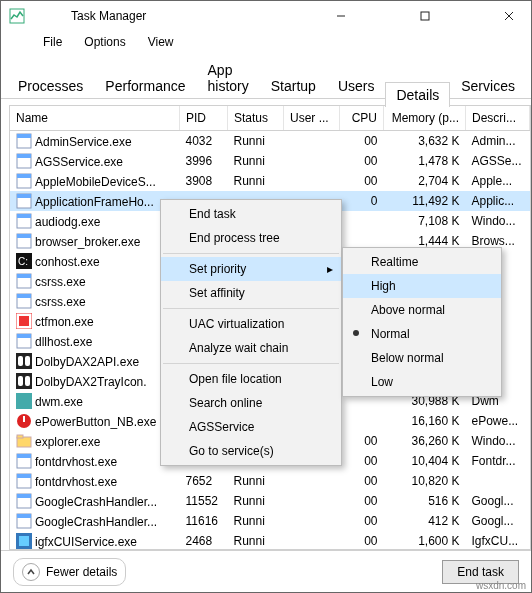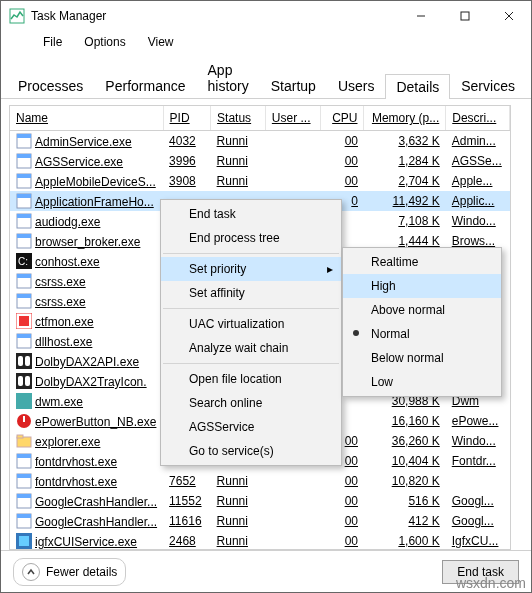--- a/index.html
+++ b/index.html
@@ -1,29 +1,29 @@
 <!DOCTYPE html>
 <html><head>
   <meta charset="utf-8">
   <style>
     * { box-sizing: border-box; margin: 0; padding: 0; }
     body { font-family: "Segoe UI", Tahoma, sans-serif; font-size: 12px; background: #fff; width: 532px; height: 593px; overflow: hidden; position: relative; }
     .window { width: 532px; height: 593px; border: 1px solid #666; background: #fff; display: flex; flex-direction: column; }
-    .titlebar { height: 30px; display: flex; align-items: center; padding: 0 0 0 8px; }
+    .titlebar { height: 30px; display: flex; align-items: center; padding: 0 0 0 8px; gap: 40px; }
     .titlebar .icon { width: 16px; height: 16px; margin-right: 6px; }
     .titlebar .title { font-size: 12px; }
     .titlebar .spacer { flex: 1; }
     .winbtn { width: 44px; height: 30px; display: flex; align-items: center; justify-content: center; }
     .winbtn svg { width: 10px; height: 10px; }
     .menubar { height: 22px; display: flex; align-items: center; padding: 0 6px; font-size: 12px; gap: 14px; margin-left: 32px; }
     .menubar span { padding: 2px 4px; }
     .tabs { display: flex; align-items: flex-end; padding: 4px 6px 0 6px; border-bottom: 1px solid #d0d0d0; gap: 0; }
     .tab { padding: 4px 10px; font-size: 14px; border: 1px solid transparent; border-bottom: none; cursor: default; }
-    .tab.active { border-color: #d0d0d0; background: #fff; position: relative; top: 1px; }
-    .table-wrap { flex: 1; overflow: hidden; padding: 6px 20px 0 8px; display: flex; flex-direction: column; text-decoration: underline; }
+    .tab.active { border-color: #d0d0d0; background: #fff; position: relative; top: 9px; }
+    .table-wrap { flex: 1; overflow: hidden; padding: 6px 0 0 8px; display: flex; flex-direction: column; }
     .table-inner { border: 1px solid #d0d0d0; flex: 1; overflow: hidden; display: flex; flex-direction: column; }
     table { width: 100%; border-collapse: collapse; font-size: 12px; }
     th { text-align: left; font-weight: normal; padding: 5px 6px; border-right: 1px solid #e5e5e5; border-bottom: 1px solid #d0d0d0; background: #fff; white-space: nowrap; overflow: hidden; text-overflow: ellipsis; }
     th.pid { width: 48px; }
     th.status { width: 56px; }
     th.user { width: 56px; }
     th.cpu { width: 44px; text-align: right; }
     th.mem { width: 82px; text-align: right; }
     th.desc { width: 64px; }
     td { padding: 2px 6px; white-space: nowrap; overflow: hidden; text-overflow: ellipsis; }
@@ -35,21 +35,21 @@
     .footer .spacer { flex: 1; }
     .fewer { display: flex; align-items: center; gap: 6px; font-size: 12px; padding: 4px 8px; border: 1px solid #ccc; border-radius: 10px; justify-content: flex-end; }
     .fewer .chev { width: 18px; height: 18px; border: 1px solid #aaa; border-radius: 50%; display: flex; align-items: center; justify-content: center; }
     .endtask { padding: 4px 14px; font-size: 12px; border: 1px solid #999; background: #e9e9e9; }
     .ctxmenu { position: absolute; background: #f2f2f2; border: 1px solid #bcbcbc; box-shadow: 3px 3px 6px rgba(0,0,0,0.25); font-size: 12px; padding: 2px 0; z-index: 10; }
     .ctxmenu .mi { padding: 5px 26px 5px 28px; white-space: nowrap; position: relative; }
     .ctxmenu .mi.hl { background: #cde8ff; }
     .ctxmenu .sep { height: 1px; background: #d4d4d4; margin: 3px 2px; }
     .ctxmenu .arrow { position: absolute; right: 8px; top: 5px; }
     .ctxmenu .bullet { position: absolute; left: 10px; top: 8px; width: 6px; height: 6px; background: #333; border-radius: 50%; }
-    .watermark { position: absolute; right: 6px; bottom: 2px; font-size: 14px; color: #888; z-index: 50; }
+    .watermark { position: absolute; right: 6px; bottom: 2px; font-size: 10px; color: #888; z-index: 50; }
   </style>
 </head>
 <body>
 
 <div class="window">
 
   <div class="titlebar">
     <span class="icon">
       <svg viewBox="0 0 16 16">
           <rect x="1" y="1" width="14" height="14" fill="#fff" stroke="#3a7"></rect>
@@ -121,21 +121,21 @@
             </tr>
             <tr class="row">
               <td><span class="procicon"><svg viewBox="0 0 16 16">
                     <rect x="1" y="1" width="14" height="14" fill="#fff" stroke="#89b"></rect>
                     <rect x="1" y="1" width="14" height="4" fill="#6af"></rect>
                   </svg></span>AGSService.exe</td>
               <td>3996</td>
               <td>Runni</td>
               <td></td>
               <td class="num">00</td>
-              <td class="num">1,284 K</td>
+              <td class="num">1,478 K</td>
               <td>AGSSe...</td>
             </tr>
             <tr class="row">
               <td><span class="procicon"><svg viewBox="0 0 16 16">
                     <rect x="1" y="1" width="14" height="14" fill="#fff" stroke="#89b"></rect>
                     <rect x="1" y="1" width="14" height="4" fill="#6af"></rect>
                   </svg></span>AppleMobileDeviceS...</td>
               <td>3908</td>
               <td>Runni</td>
               <td></td>

